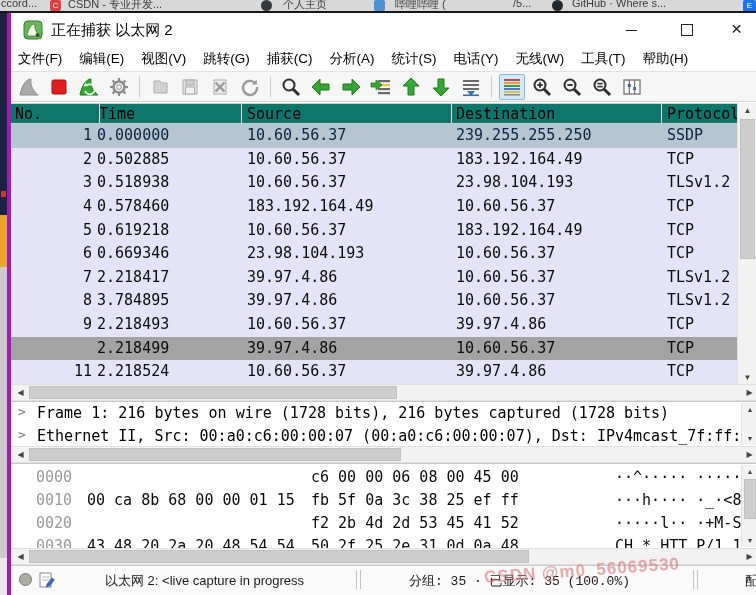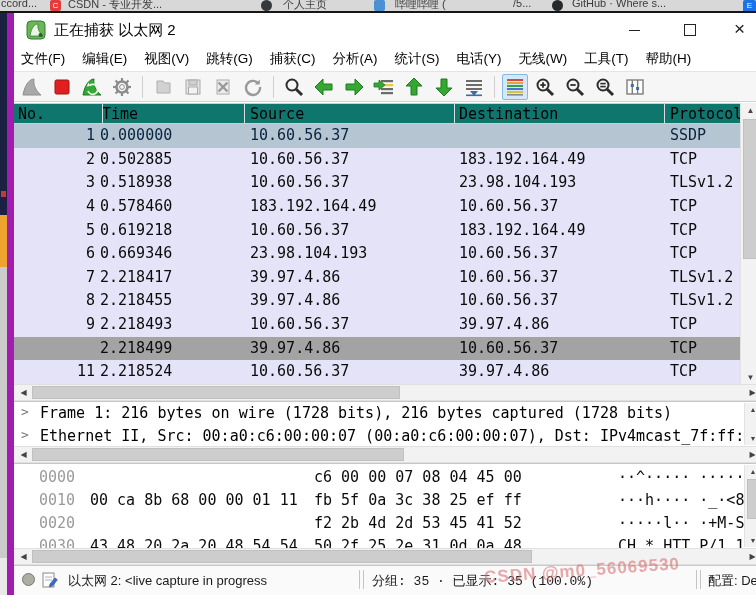--- a/index.html
+++ b/index.html
@@ -22,21 +22,21 @@
 
   
   .sliver{position:absolute;left:0;top:13px;width:7px;height:582px;background:#cbcbcb;}
   .sl-navy{position:absolute;left:0;top:0;width:7px;height:202px;background:#1b2140;}
   .sl-red{position:absolute;left:1px;top:178px;width:5px;height:6px;background:#c23a3a;}
   .sl-orange{position:absolute;left:0;top:202px;width:7px;height:52px;background:#eda52f;}
   .sl-light{position:absolute;left:0;top:545px;width:7px;height:37px;background:#e9e9e9;}
 
   
   .win{position:absolute;left:7px;top:13px;width:749px;height:582px;background:#fff;
-    border-left:7px solid #a21caf;box-sizing:border-box;}
+    border-left:4px solid #a21caf;box-sizing:border-box;}
 
   .titlebar{position:absolute;left:0;top:0;width:749px;height:34px;background:#fff;}
   .app-icon{position:absolute;left:12px;top:7px;}
   .title-text{position:absolute;left:40px;top:8px;font-size:15px;color:#000;white-space:nowrap;}
   .winbtn{position:absolute;top:0;height:33px;width:48px;text-align:center;color:#222;}
   .wb-min{left:596px;}.wb-max{left:652px;}.wb-close{left:702px;width:47px;font-size:19px;line-height:31px;}
   .wb-min i{display:block;margin:17px auto 0;width:11px;height:1px;background:#222;}
   .wb-max i{display:block;margin:11px auto 0;width:10px;height:10px;border:1px solid #222;}
 
   .menubar{position:absolute;left:0;top:34px;width:749px;height:24px;background:#fff;
@@ -107,21 +107,21 @@
   .hexpane{padding-top:2px;box-sizing:border-box;}
   .vs-hex{left:730px;top:452px;width:17px;height:82px;}
   .vs-hex .sbtn{height:13px;line-height:13px;font-size:7px;}
   .vs-hex .vthumb{top:14px;height:40px;left:2px;width:12px;}
   .hs-hex{top:535px;}
   .hs-hex .hthumb{left:18px;width:500px;}
 
   
   .statusbar{position:absolute;left:0;top:552px;width:749px;height:30px;background:#fafafa;
     border-top:1px solid #c8c8c8;box-sizing:border-box;}
-  .sb-item{position:absolute;top:6px;font-size:13px;color:#1a1a1a;white-space:nowrap;}
+  .sb-item{position:absolute;top:6px;font-size:13px;color:#1a1a1a;white-space:nowrap;margin-left:40px;}
   .sb-dot{position:absolute;left:8px;top:7px;width:13px;height:13px;border-radius:50%;
     background:#aaaea3;border:1px solid #767a6e;box-sizing:border-box;}
   .sb-pad{position:absolute;left:28px;top:5px;}
   .sb-iface{left:54px;}
   .sb-sep{position:absolute;top:4px;width:3px;height:19px;border-left:1px solid #c4c4c4;border-right:1px solid #c4c4c4;}
   .sep1{left:345px}.sep2{left:682px}
   .sb-stats{left:358px;font-family:Liberation Mono, monospace;}
   .sb-profile{left:694px;}
 
   .watermark{position:absolute;left:484px;top:561px;font-size:17px;font-weight:bold;
@@ -359,20 +359,21 @@
     <i class="colsep cs3"></i>
     <i class="colsep cs4"></i>
   </div>
 
   <div class="prows mono">
 
       <div class="prow row-ssdp">
         <span class="c-no">1</span>
         <span class="c-time">0.000000</span>
         <span class="c-src">10.60.56.37</span>
+        <span class="c-dst">239.255.255.250</span>
         <span class="c-proto">SSDP</span>
       </div>
 
       <div class="prow row-lav">
         <span class="c-no">2</span>
         <span class="c-time">0.502885</span>
         <span class="c-src">10.60.56.37</span>
         <span class="c-dst">183.192.164.49</span>
         <span class="c-proto">TCP</span>
       </div>
@@ -412,21 +413,21 @@
       <div class="prow row-lav">
         <span class="c-no">7</span>
         <span class="c-time">2.218417</span>
         <span class="c-src">39.97.4.86</span>
         <span class="c-dst">10.60.56.37</span>
         <span class="c-proto">TLSv1.2</span>
       </div>
 
       <div class="prow row-lav">
         <span class="c-no">8</span>
-        <span class="c-time">2.218455</span>
+        <span class="c-time">3.784895</span>
         <span class="c-src">39.97.4.86</span>
         <span class="c-dst">10.60.56.37</span>
         <span class="c-proto">TLSv1.2</span>
       </div>
 
       <div class="prow row-lav">
         <span class="c-no">9</span>
         <span class="c-time">2.218493</span>
         <span class="c-src">10.60.56.37</span>
         <span class="c-dst">39.97.4.86</span>
@@ -483,27 +484,27 @@
     <div class="hthumb"></div>
     <div class="harrow ha-r">▶</div>
   </div>
 
   <div class="split sp2"></div>
 
   <div class="hexpane mono">
 
       <div class="hrow">
         <span class="h-off">0000</span>
-        <span class="h-g2">c6 00 00 07 08 04 45 00</span>
+        <span class="h-g2">c6 00 00 06 08 00 45 00</span>
         <span class="h-asc">··^····· ······E·</span>
       </div>
 
       <div class="hrow">
         <span class="h-off">0010</span>
-        <span class="h-g1">00 ca 8b 68 00 00 01 11</span>
+        <span class="h-g1">00 ca 8b 68 00 00 01 15</span>
         <span class="h-g2">fb 5f 0a 3c 38 25 ef ff</span>
         <span class="h-asc">···h···· ·_·&lt;8%··</span>
       </div>
 
       <div class="hrow">
         <span class="h-off">0020</span>
         <span class="h-g2">f2 2b 4d 2d 53 45 41 52</span>
         <span class="h-asc">·····l·· ·+M-SEAR</span>
       </div>
 

